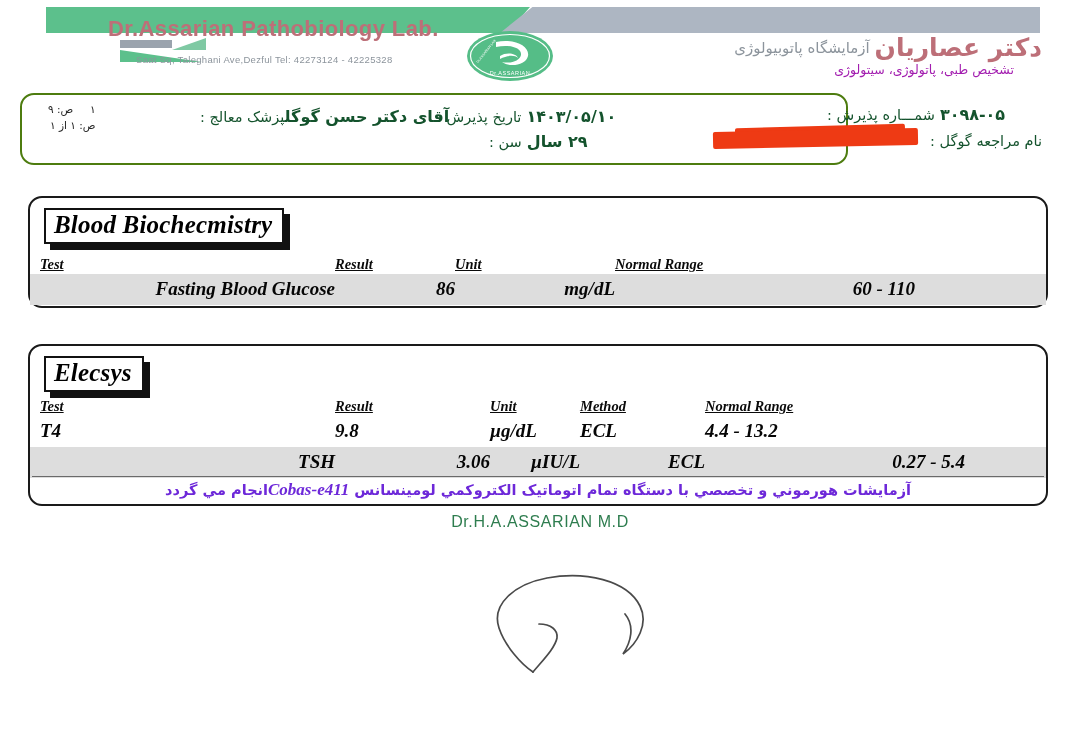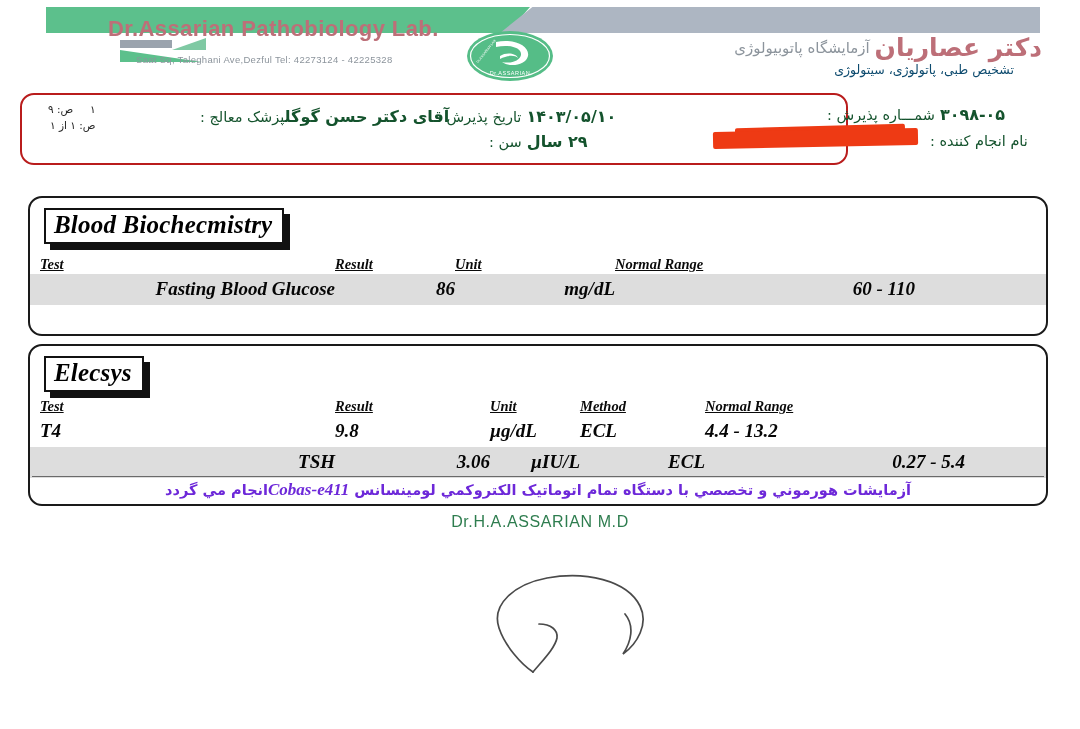--- a/index.html
+++ b/index.html
@@ -102,30 +102,30 @@
     color: #bd6f78;
     vertical-align: -3px;
   }
   .fa-sub {
     position: absolute;
     right: 66px; top: 62px;
     direction: rtl;
     text-align: left;
     font-family: "DejaVu Sans", sans-serif;
     font-size: 12.5px;
-    color: #0c4a6e;
+    color: #a21caf;
     white-space: nowrap;
   }
 
   
   .patient-box {
     position: absolute;
     left: 20px; top: 93px;
     width: 828px; height: 72px;
-    border: 2px solid #b91c1c;
+    border: 2px solid #4d7c0f;
     border-radius: 14px;
     box-sizing: border-box;
     background: #fff;
   }
   .pb-cell { position: absolute; white-space: nowrap; }
   .fa-line {
     direction: rtl;
     font-family: "DejaVu Sans", sans-serif;
     color: #14532d;
   }
@@ -162,21 +162,21 @@
   
   .panel {
     position: absolute;
     left: 28px;
     width: 1020px;
     border: 2px solid #1a1a1a;
     border-radius: 14px;
     box-sizing: border-box;
     background: #fff;
   }
-  #panel-biochem { top: 196px; height: 140px; }
+  #panel-biochem { top: 196px; height: 112px; }
   #panel-elecsys { top: 344px; height: 162px; }
 
   .section-title-wrap {
     position: absolute;
     left: 14px; top: 10px;
   }
   .section-title {
     position: relative;
     display: inline-block;
     border: 2px solid #111;
@@ -330,21 +330,21 @@
   </div>
 
   <div class="pb-cell fa-line" style="left:467px; top:37px;">
     <span class="val-bold">۲۹ سال</span>&nbsp;<span class="lbl-sm">سن :</span>
   </div>
 
   <div class="pb-cell fa-line" style="left:805px; top:10px;">
     <span class="val-bold">۳۰۹۸-۰۵</span>&nbsp;<span class="lbl-sm">شمـــاره پذیرش :</span>
   </div>
 
-  <div class="pb-cell fa-line lbl-sm" style="left:908px; top:38px;">نام انجام کننده :</div>
+  <div class="pb-cell fa-line lbl-sm" style="left:908px; top:38px;">نام مراجعه گوگل :</div>
 </div>
 
 <div class="redaction2"></div>
 <div class="redaction"></div>
 
 <div class="panel" id="panel-biochem">
   <div class="section-title-wrap">
     <div class="section-title-shadow"></div>
     <div class="section-title">Blood Biochecmistry</div>
   </div>

